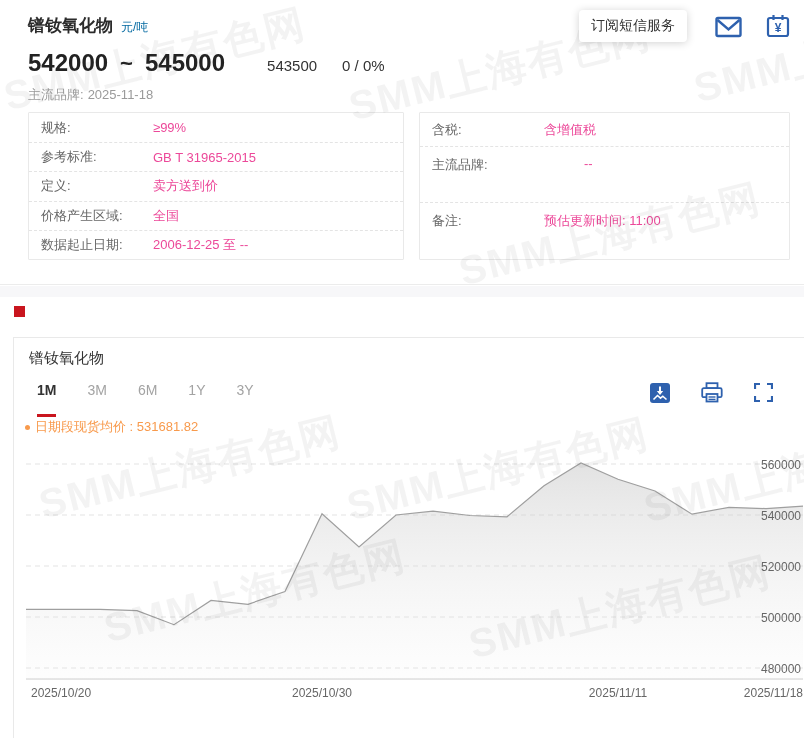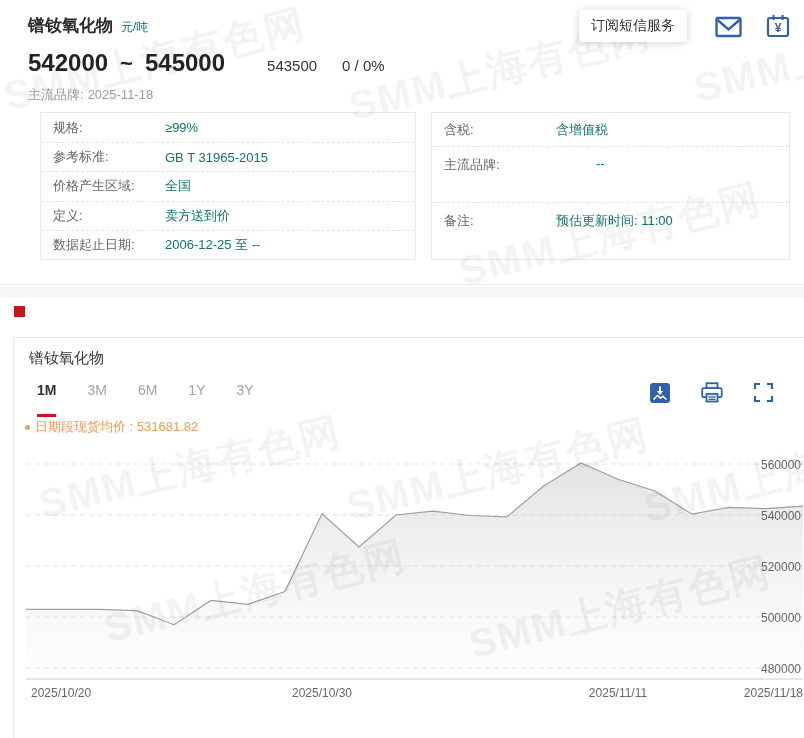--- a/index.html
+++ b/index.html
@@ -23,28 +23,28 @@
   .tooltip-bubble{background:#fff;border-radius:4px;box-shadow:0 1px 8px rgba(0,0,0,0.18);
     padding:7px 12px;font-size:14px;color:#333;margin-right:12px;cursor:pointer;}
   .icon-btn{display:flex;align-items:center;justify-content:center;margin-right:8px;cursor:pointer;}
   .price-row{margin-top:12px;display:flex;align-items:baseline;}
   .price-big{font-size:24px;font-weight:bold;color:#222;}
   .tilde{font-size:22px;font-weight:bold;margin:0 12px;color:#222;}
   .price-avg{font-size:15px;color:#333;margin-left:42px;}
   .price-change{font-size:15px;color:#333;margin-left:25px;}
   .update-row{margin-top:9px;font-size:13px;color:#9a9a9a;}
   .update-row span{margin-right:4px;}
-  .tables{position:absolute;top:112px;left:40px;right:14px;display:flex;gap:15px;}
+  .tables{position:absolute;top:112px;left:28px;right:14px;display:flex;gap:15px;}
   .info-table{border:1px solid #e9e9e9;background:#fff;box-sizing:border-box;border-radius:1px;}
   .info-table.left{width:376px;}
   .info-table.right{flex:1;}
   .info-row{display:flex;align-items:center;height:29.2px;padding-left:12px;box-sizing:border-box;}
   .info-row + .info-row{border-top:1px dashed #e4e4e4;}
   .info-label{width:112px;color:#666;font-size:13px;flex-shrink:0;}
-  .info-value{color:#0f766e;font-size:13px;}
+  .info-value{color:#ec4899;font-size:13px;}
   .info-table.right .info-row:nth-child(1){height:33px;}
   .info-table.right .info-row:nth-child(2){height:56px;align-items:flex-start;padding-top:9px;gap:40px;}
   .info-table.right .info-row:nth-child(3){height:57px;align-items:flex-start;padding-top:9px;}
   
   .gray-strip{position:absolute;top:286px;left:0;width:804px;height:11px;background:#f7f7f9;}
   .section-header{position:absolute;top:306px;left:14px;display:flex;align-items:center;}
   .red-square{width:11px;height:11px;background:#c9151e;margin-right:9px;}
   .section-title{font-size:16px;font-weight:bold;color:#222;}
   
   .chart-card{position:absolute;left:13px;top:337px;width:795px;height:402px;background:#fff;
@@ -114,26 +114,26 @@
     <div class="info-table left" id="table-left">
         <div class="info-row">
           <span class="info-label">规格:</span>
           <span class="info-value">≥99%</span>
         </div>
         <div class="info-row">
           <span class="info-label">参考标准:</span>
           <span class="info-value">GB T 31965-2015</span>
         </div>
         <div class="info-row">
+          <span class="info-label">定义:</span>
+          <span class="info-value">卖方送到价</span>
+        </div>
+        <div class="info-row">
           <span class="info-label">价格产生区域:</span>
           <span class="info-value">全国</span>
-        </div>
-        <div class="info-row">
-          <span class="info-label">定义:</span>
-          <span class="info-value">卖方送到价</span>
         </div>
         <div class="info-row">
           <span class="info-label">数据起止日期:</span>
           <span class="info-value">2006-12-25 至 --</span>
         </div>
       </div>
     <div class="info-table right" id="table-right">
         <div class="info-row">
           <span class="info-label">含税:</span>
           <span class="info-value">含增值税</span>

